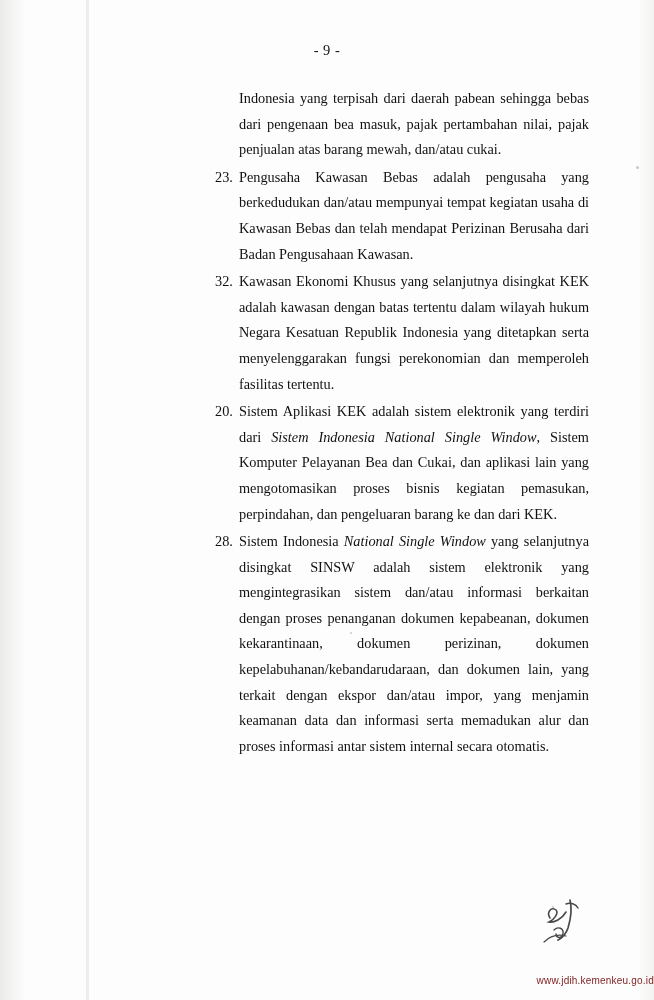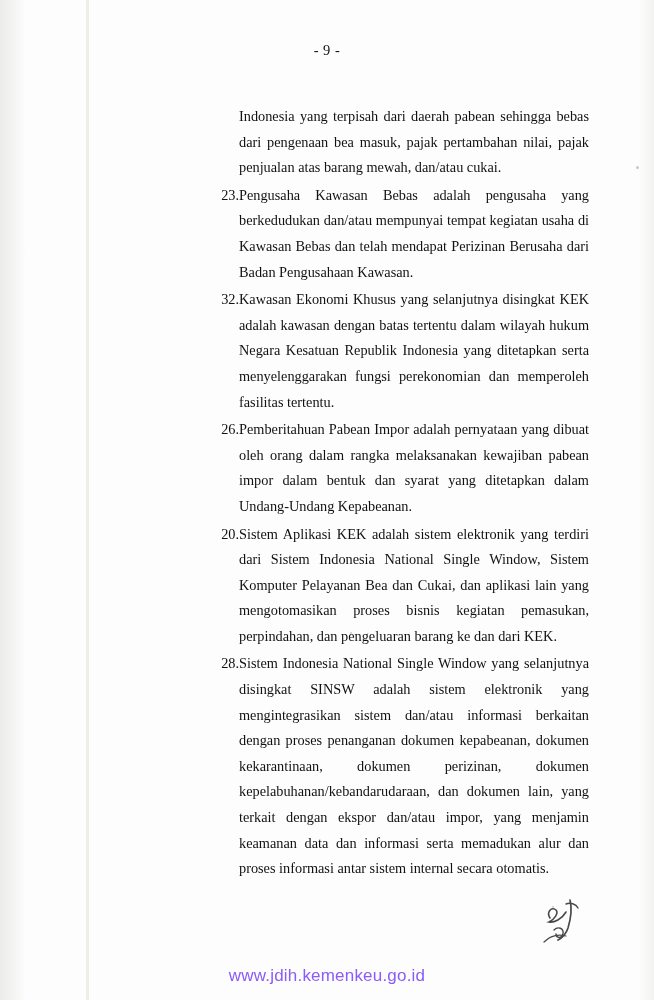--- a/index.html
+++ b/index.html
@@ -37,58 +37,58 @@
     position: absolute;
     top: 42px;
     left: 0;
     width: 654px;
     text-align: center;
     font-size: 14.5px;
     letter-spacing: .5px;
   }
   .content {
     position: absolute;
-    top: 104px;
+    top: 86px;
     left: 209px;
     width: 380px;
   }
   .para {
     display: flex;
     align-items: flex-start;
     margin-bottom: 2px;
   }
   .num {
     width: 30px;
     flex: 0 0 30px;
     font-size: 14.3px;
     line-height: 25.6px;
-    text-align: right;
+    text-align: center;
   }
   .body-text {
     flex: 1 1 auto;
     font-size: 14.3px;
     line-height: 25.6px;
     text-align: justify;
     text-justify: inter-word;
     hyphens: none;
   }
   .first-block {
     margin-left: 30px;
     width: 350px;
   }
-  .italic { }
+  .italic { font-style: italic; }
   .footer-url {
     position: absolute;
     left: 0;
     bottom: 14px;
     width: 654px;
-    text-align: center;
-    color: #8b5cf6;
+    text-align: right;
+    color: #7f1d1d;
     font-family: "Liberation Sans", sans-serif;
-    font-size: 17px;
+    font-size: 10px;
     letter-spacing: .2px;
   }
   .signature {
     position: absolute;
     right: 48px;
     bottom: 46px;
     width: 70px;
     height: 70px;
     opacity: .85;
   }
@@ -122,24 +122,20 @@
       <div class="num">23.</div>
       <div class="body-text">Pengusaha Kawasan Bebas adalah pengusaha yang berkedudukan dan/atau mempunyai tempat kegiatan usaha di Kawasan Bebas dan telah mendapat Perizinan Berusaha dari Badan Pengusahaan Kawasan.</div>
     </div>
 
     <div class="para">
       <div class="num">32.</div>
       <div class="body-text">Kawasan Ekonomi Khusus yang selanjutnya disingkat KEK adalah kawasan dengan batas tertentu dalam wilayah hukum Negara Kesatuan Republik Indonesia yang ditetapkan serta menyelenggarakan fungsi perekonomian dan memperoleh fasilitas tertentu.</div>
     </div>
 
 
-    <div class="para">
-      <div class="num">26.</div>
-      <div class="body-text">Pemberitahuan Pabean Impor adalah pernyataan yang dibuat oleh orang dalam rangka melaksanakan kewajiban pabean impor dalam bentuk dan syarat yang ditetapkan dalam Undang-Undang Kepabeanan.</div>
-    </div>
 
     <div class="para">
       <div class="num">20.</div>
       <div class="body-text">
         <span>Sistem Aplikasi KEK adalah sistem elektronik yang terdiri dari </span><span class="italic">Sistem Indonesia National Single Window</span><span>, Sistem Komputer Pelayanan Bea dan Cukai, dan aplikasi lain yang mengotomasikan proses bisnis kegiatan pemasukan, perpindahan, dan pengeluaran barang ke dan dari KEK.</span>
       </div>
     </div>
 
     <div class="para">
       <div class="num">28.</div>

